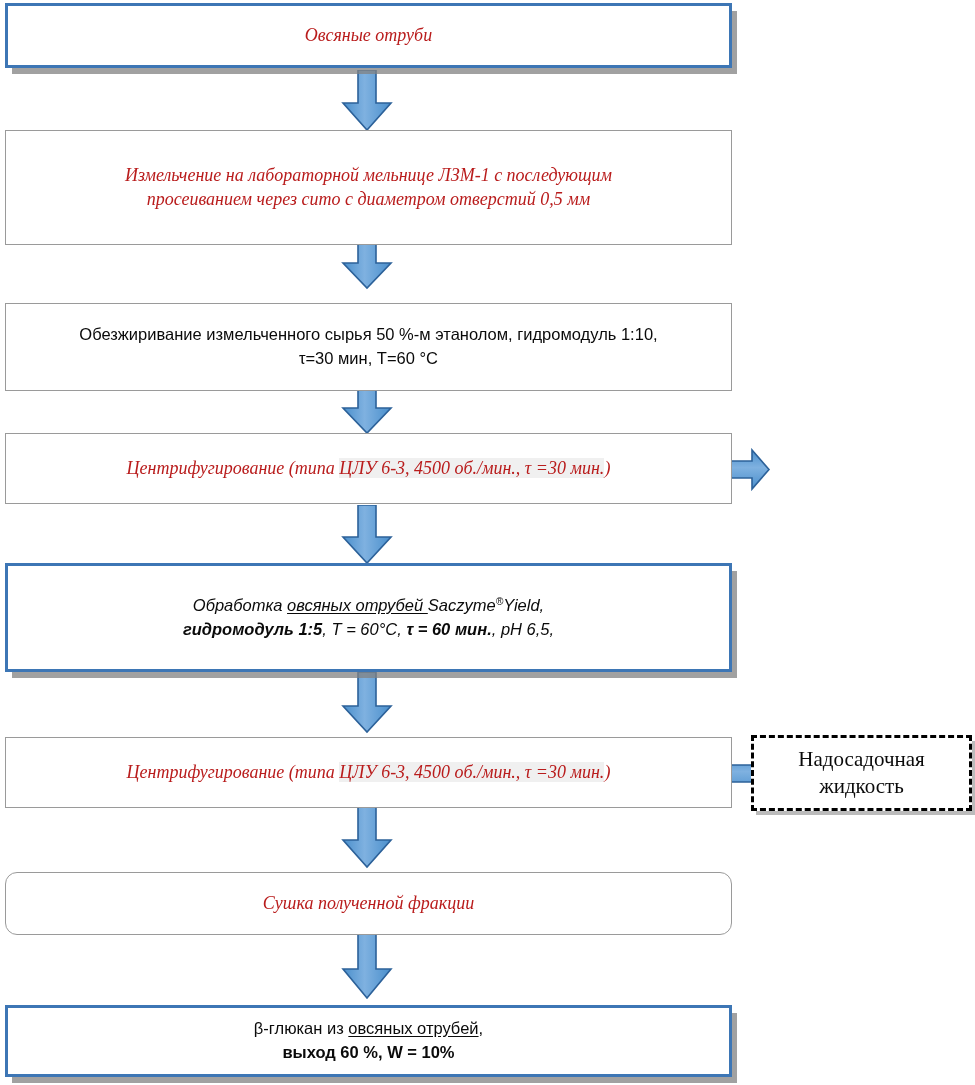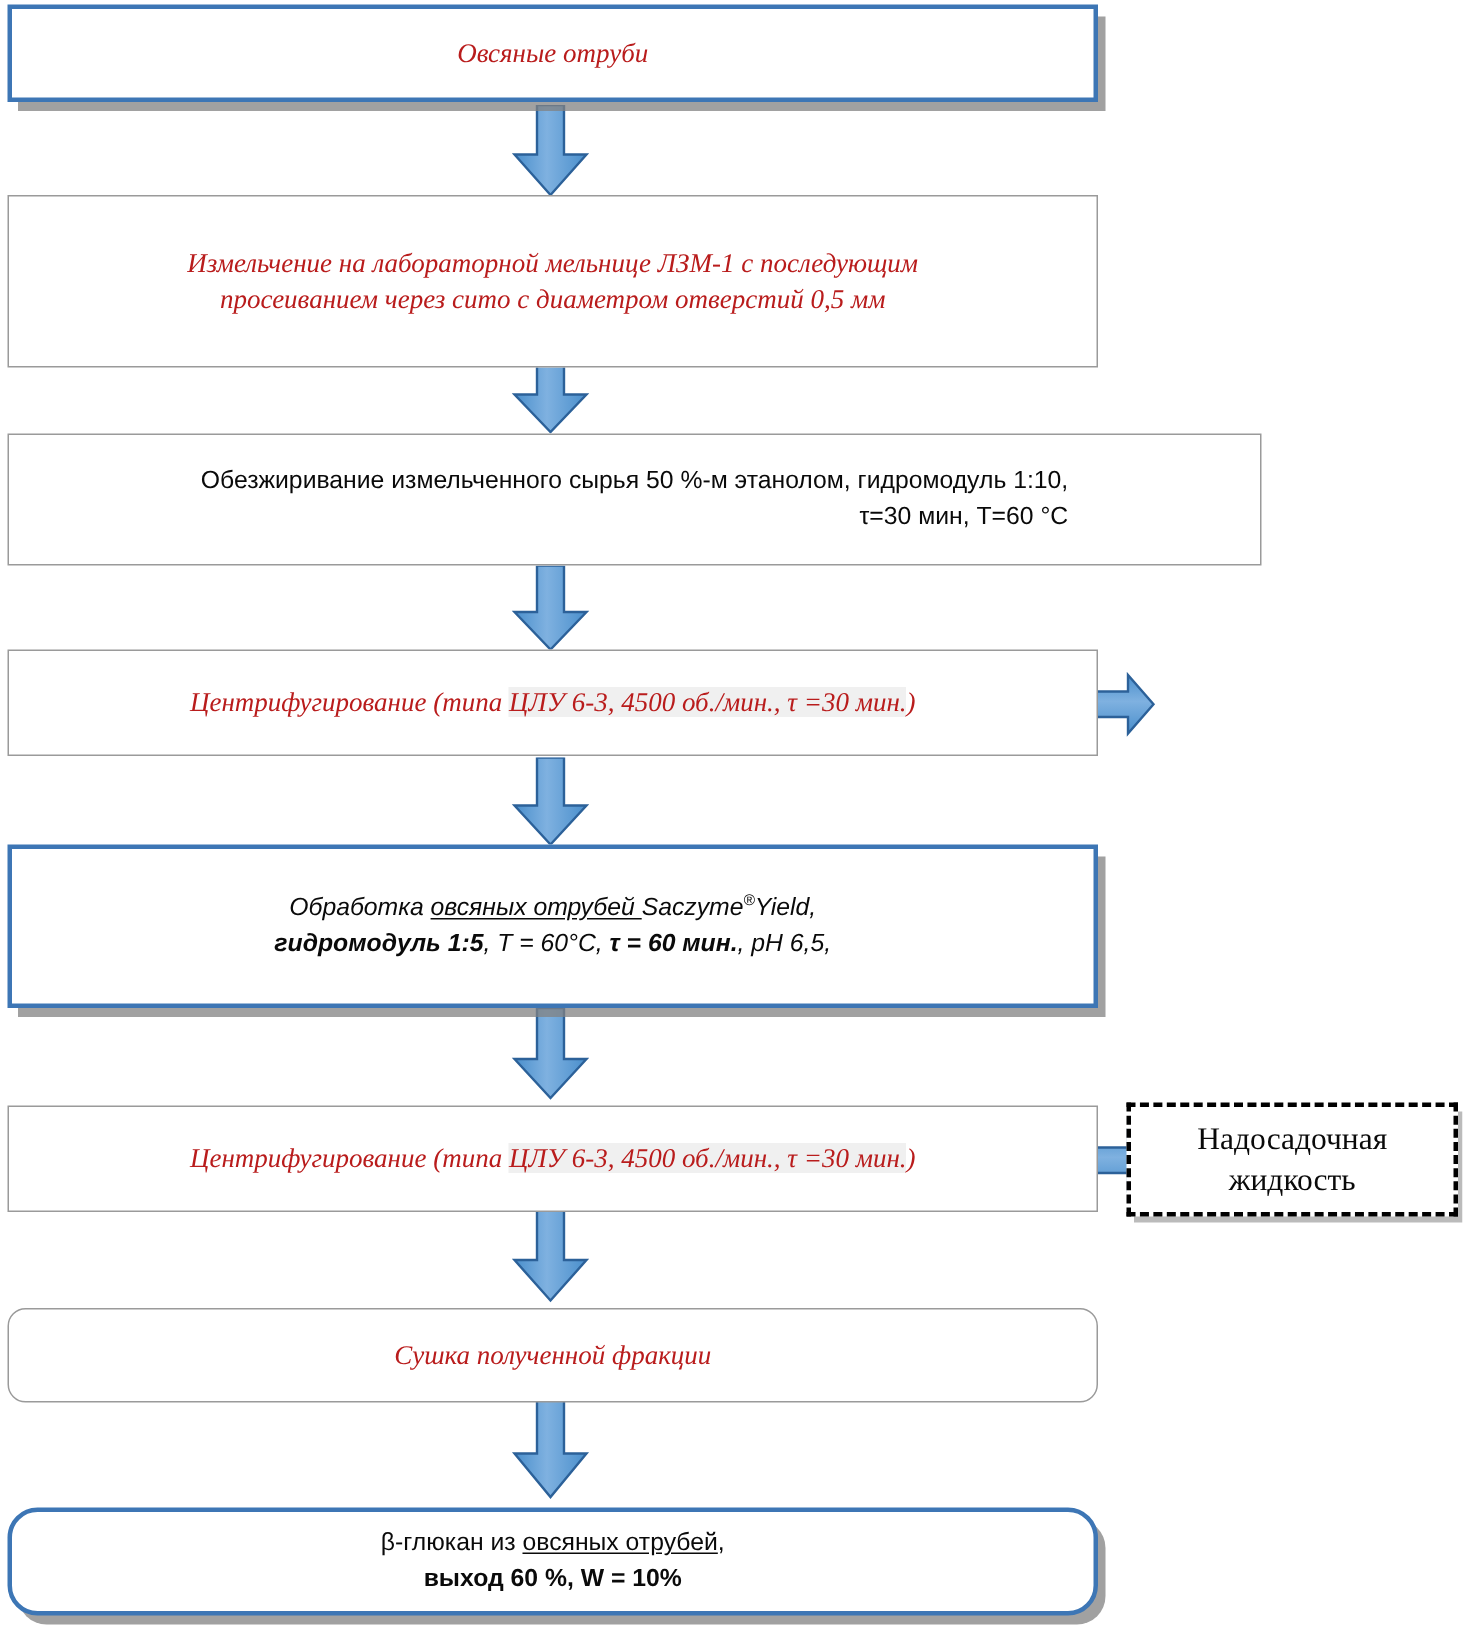--- a/index.html
+++ b/index.html
@@ -166,21 +166,21 @@
     <div class="box-text">Овсяные отруби</div>
   </div>
 
   <div class="box plain serif" style="left:5px; top:130px; width:727px; height:115px;">
     <div class="box-text">
       <div>Измельчение на лабораторной мельнице ЛЗМ-1 с последующим</div>
       <div>просеиванием через сито с диаметром отверстий 0,5 мм</div>
     </div>
   </div>
 
-  <div class="box plain sans" style="left:5px; top:289px; width:836px; height:88px;text-align:right;">
+  <div class="box plain sans" style="left:5px; top:303px; width:727px; height:88px;">
     <div class="box-text">
       <div>Обезжиривание измельченного сырья 50 %-м этанолом, гидромодуль 1:10,</div>
       <div>τ=30 мин, T=60 °C</div>
     </div>
   </div>
 
   <div class="box plain serif" style="left:5px; top:433px; width:727px; height:71px;">
     <div class="box-text">
       <span>Центрифугирование (типа </span><span class="hl">ЦЛУ 6-3, 4500 об./мин., τ =30 мин.</span><span>)</span>
     </div>
@@ -200,21 +200,21 @@
   <div class="box plain serif" style="left:5px; top:737px; width:727px; height:71px;">
     <div class="box-text">
       <span>Центрифугирование (типа </span><span class="hl">ЦЛУ 6-3, 4500 об./мин., τ =30 мин.</span><span>)</span>
     </div>
   </div>
 
   <div class="box plain serif" style="left:5px; top:872px; width:727px; height:63px;border-radius:12px;">
     <div class="box-text">Сушка полученной фракции</div>
   </div>
 
-  <div class="box accent sans" style="left:5px; top:1005px; width:727px; height:72px;border-radius:20px;">
+  <div class="box accent sans" style="left:5px; top:1005px; width:727px; height:72px;">
     <div class="box-text">
       <div>
         <span>β-глюкан из </span><span class="ul">овсяных отрубей</span><span>,</span>
       </div>
       <div class="bd">выход 60 %, W = 10%</div>
     </div>
   </div>
 
 
   <div class="dashbox" style="left:751px; top:735px; width:221px; height:76px;">

